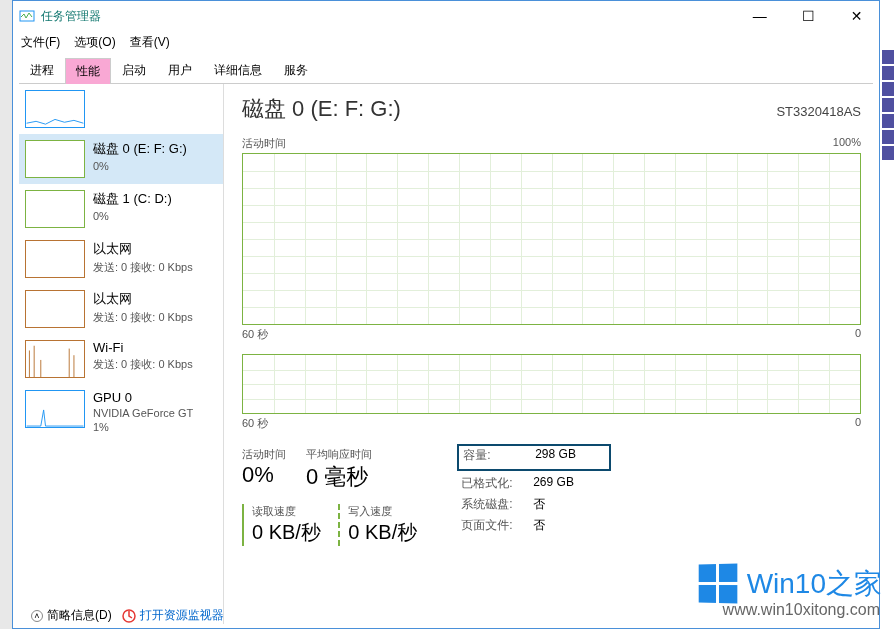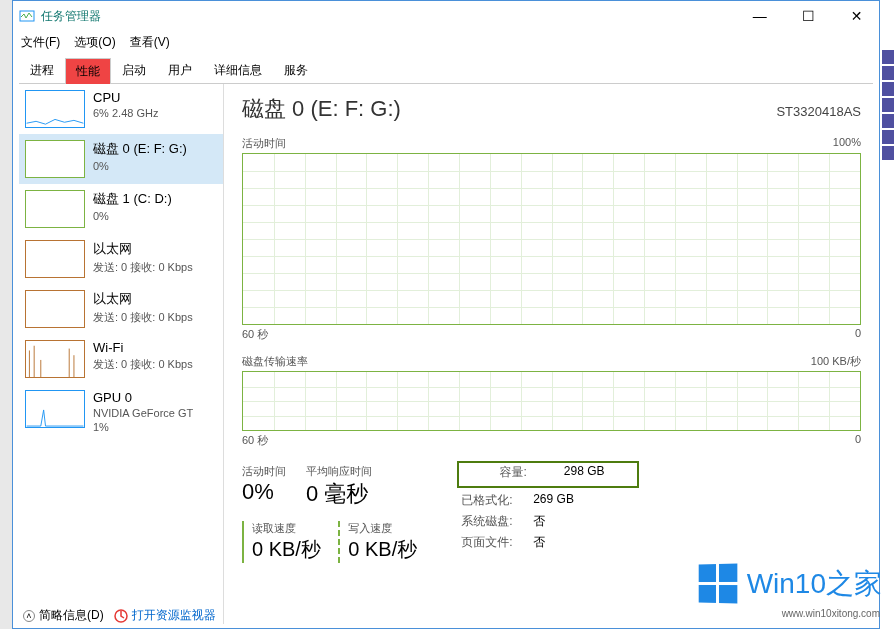--- a/index.html
+++ b/index.html
@@ -14,21 +14,21 @@
 .titlebar { height: 30px; display: flex; align-items: center; padding-left: 6px; }
 .titlebar .icon { width: 16px; height: 16px; margin-right: 6px; }
 .titlebar .title { font-size: 12px; color: #0f766e; flex: 1; }
 .win-controls span { display: inline-block; width: 45px; height: 30px; text-align: center; line-height: 30px; font-size: 14px; cursor: default; }
 
 .menubar { height: 22px; display: flex; align-items: center; padding-left: 8px; font-size: 12px; }
 .menubar span { margin-right: 14px; cursor: default; }
 
 .tabbar { display: flex; border-bottom: 1px solid #ccc; margin: 4px 6px 0 6px; font-size: 12px; }
 .tabbar .tab { padding: 4px 10px; border: 1px solid transparent; border-bottom: none; cursor: default; }
-.tabbar .tab.active { border-color: #ccc; background: #ef4444; position: relative; top: 1px; }
+.tabbar .tab.active { border-color: #ccc; background: #f9a8d4; position: relative; top: 1px; }
 
 .content { display: flex; height: 540px; }
 
 .sidebar { width: 205px; border-right: 1px solid #ddd; margin-left: 6px; overflow: hidden; }
 .sidebar-item { display: flex; padding: 6px 6px; border-bottom: 0; cursor: default; }
 .sidebar-item.selected { background: #d4e8f7; }
 .thumb { width: 60px; height: 38px; border: 1px solid; margin-right: 8px; position: relative; background: #fff; overflow: hidden; }
 .thumb svg { width: 100%; height: 100%; }
 .side-info .name { font-size: 13px; color: #000; white-space: nowrap; }
 .side-info .detail { font-size: 11px; color: #555; white-space: nowrap; margin-top: 2px; }
@@ -52,32 +52,32 @@
 .stats-left .value { font-size: 22px; }
 .rw-block { border-left: 2px solid #7cb342; padding-left: 8px; margin-top: 12px; display: inline-block; margin-right: 14px; }
 .rw-block.dashed { border-left-style: dashed; }
 .rw-block .label { font-size: 11px; color: #555; }
 .rw-block .value { font-size: 20px; }
 
 .info-table { font-size: 12px; }
 .info-table .row { display: flex; margin-bottom: 4px; }
 .info-table .key { width: 72px; color: #555; }
 .info-table .val { width: 70px; color: #000; }
-.highlight-box { border: 2px solid #4d7c0f; padding: 1px 18px; margin: -3px -4px 4px -4px; text-align: center; }
-
-.footer { position: absolute; bottom: 4px; left: 10px; display: flex; align-items: center; font-size: 12px; gap: 10px; }
+.highlight-box { border: 2px solid #0c4a6e; padding: 1px 4px; margin: -3px -4px 4px -4px; }
+
+.footer { position: absolute; bottom: 4px; left: 18px; display: flex; align-items: center; font-size: 12px; gap: 10px; }
 .footer .up-icon { width: 12px; height: 12px; border: 1px solid #888; border-radius: 50%; display: inline-flex; align-items: center; justify-content: center; font-size: 9px; margin-right: 4px; }
 .footer a { color: #0066cc; cursor: default; }
 .footer .rm { display: flex; align-items: center; }
 .footer .rm-icon { width: 14px; height: 14px; margin-right: 4px; }
 
 .watermark { position: absolute; right: 12px; bottom: 26px; display: flex; align-items: center; font-size: 28px; color: #1e88e5; font-family: "Segoe UI", sans-serif; }
 .watermark .winlogo { display: grid; grid-template-columns: 18px 18px; grid-template-rows: 18px 18px; gap: 3px; margin-right: 10px; transform: perspective(100px) rotateY(-8deg); }
 .watermark .winlogo div { background: #1e88e5; }
-.watermark-sub { position: absolute; right: 14px; bottom: 10px; font-size: 10px; color: #666; }
+.watermark-sub { position: absolute; right: 14px; bottom: 10px; font-size: 16px; color: #666; }
 </style>
 </head>
 <body>
 
 <div class="bg-strip"></div>
 <div class="bg-icons">
     <div></div>
     <div></div>
     <div></div>
     <div></div>
@@ -116,24 +116,20 @@
     <div class="tab">服务</div>
   </div>
 
   <div class="content">
     <div class="sidebar">
 
       <div class="sidebar-item">
         <div class="thumb" style="border-color:#2196f3"><svg viewBox="0 0 60 38">
               <path d="M0 34 L10 32 L20 35 L30 30 L40 33 L50 31 L60 34" fill="none" stroke="#2196f3" stroke-width="1"></path>
             </svg></div>
-        <div class="side-info">
-            <div class="name">CPU</div>
-            <div class="detail">6% 2.48 GHz</div>
-          </div>
       </div>
 
 
       <div class="sidebar-item selected">
         <div class="thumb" style="border-color:#7cb342"></div>
         <div class="side-info">
             <div class="name">磁盘 0 (E: F: G:)</div>
             <div class="detail">0%</div>
           </div>
       </div>
@@ -226,24 +222,20 @@
             <div class="grid-h" style="top: 136px;"></div>
             <div class="grid-h" style="top: 153px;"></div>
           </div>
         <div class="chart-bottom-row">
           <span>60 秒</span>
           <span>0</span>
         </div>
       </div>
 
       <div class="chart-section">
-        <div class="chart-label-row">
-          <span>磁盘传输速率</span>
-          <span>100 KB/秒</span>
-        </div>
         <div class="chart-box small" id="chart2">
             <div class="grid-v" style="left: 30.85px;"></div>
             <div class="grid-v" style="left: 61.7px;"></div>
             <div class="grid-v" style="left: 92.55px;"></div>
             <div class="grid-v" style="left: 123.4px;"></div>
             <div class="grid-v" style="left: 154.25px;"></div>
             <div class="grid-v" style="left: 185.1px;"></div>
             <div class="grid-v" style="left: 215.95px;"></div>
             <div class="grid-v" style="left: 246.8px;"></div>
             <div class="grid-v" style="left: 277.65px;"></div>

